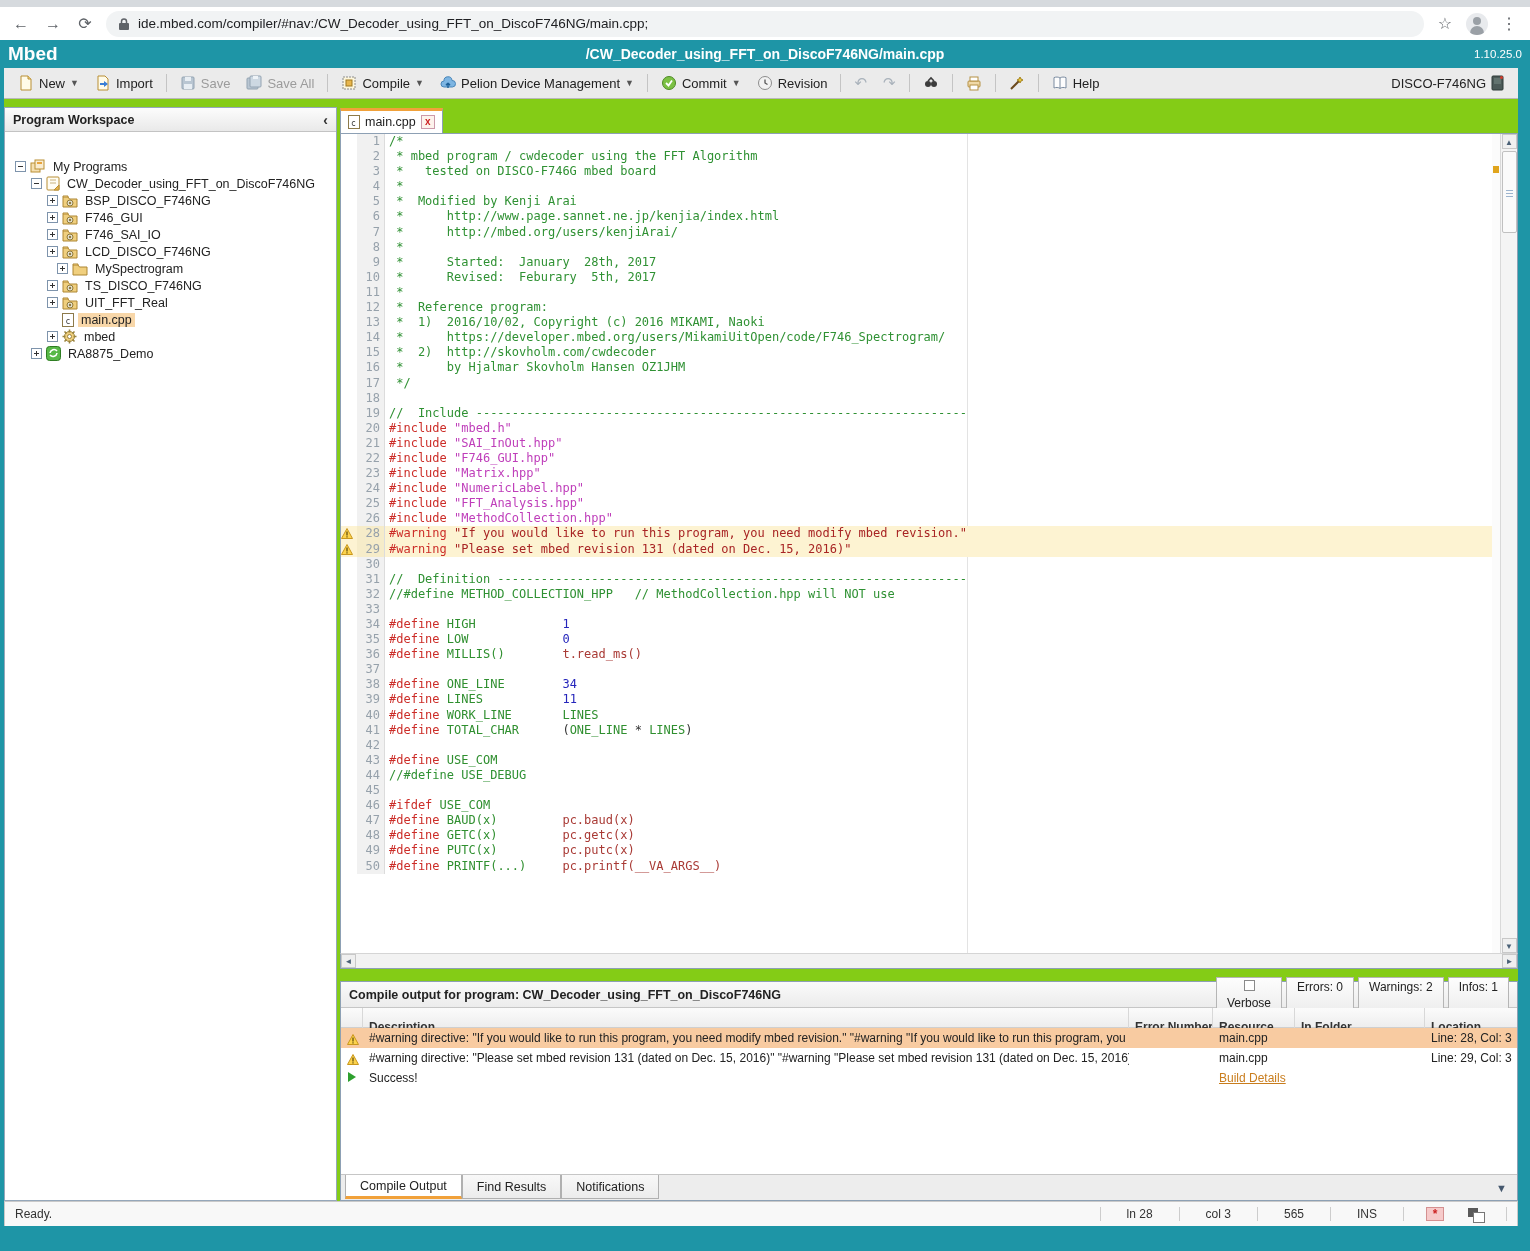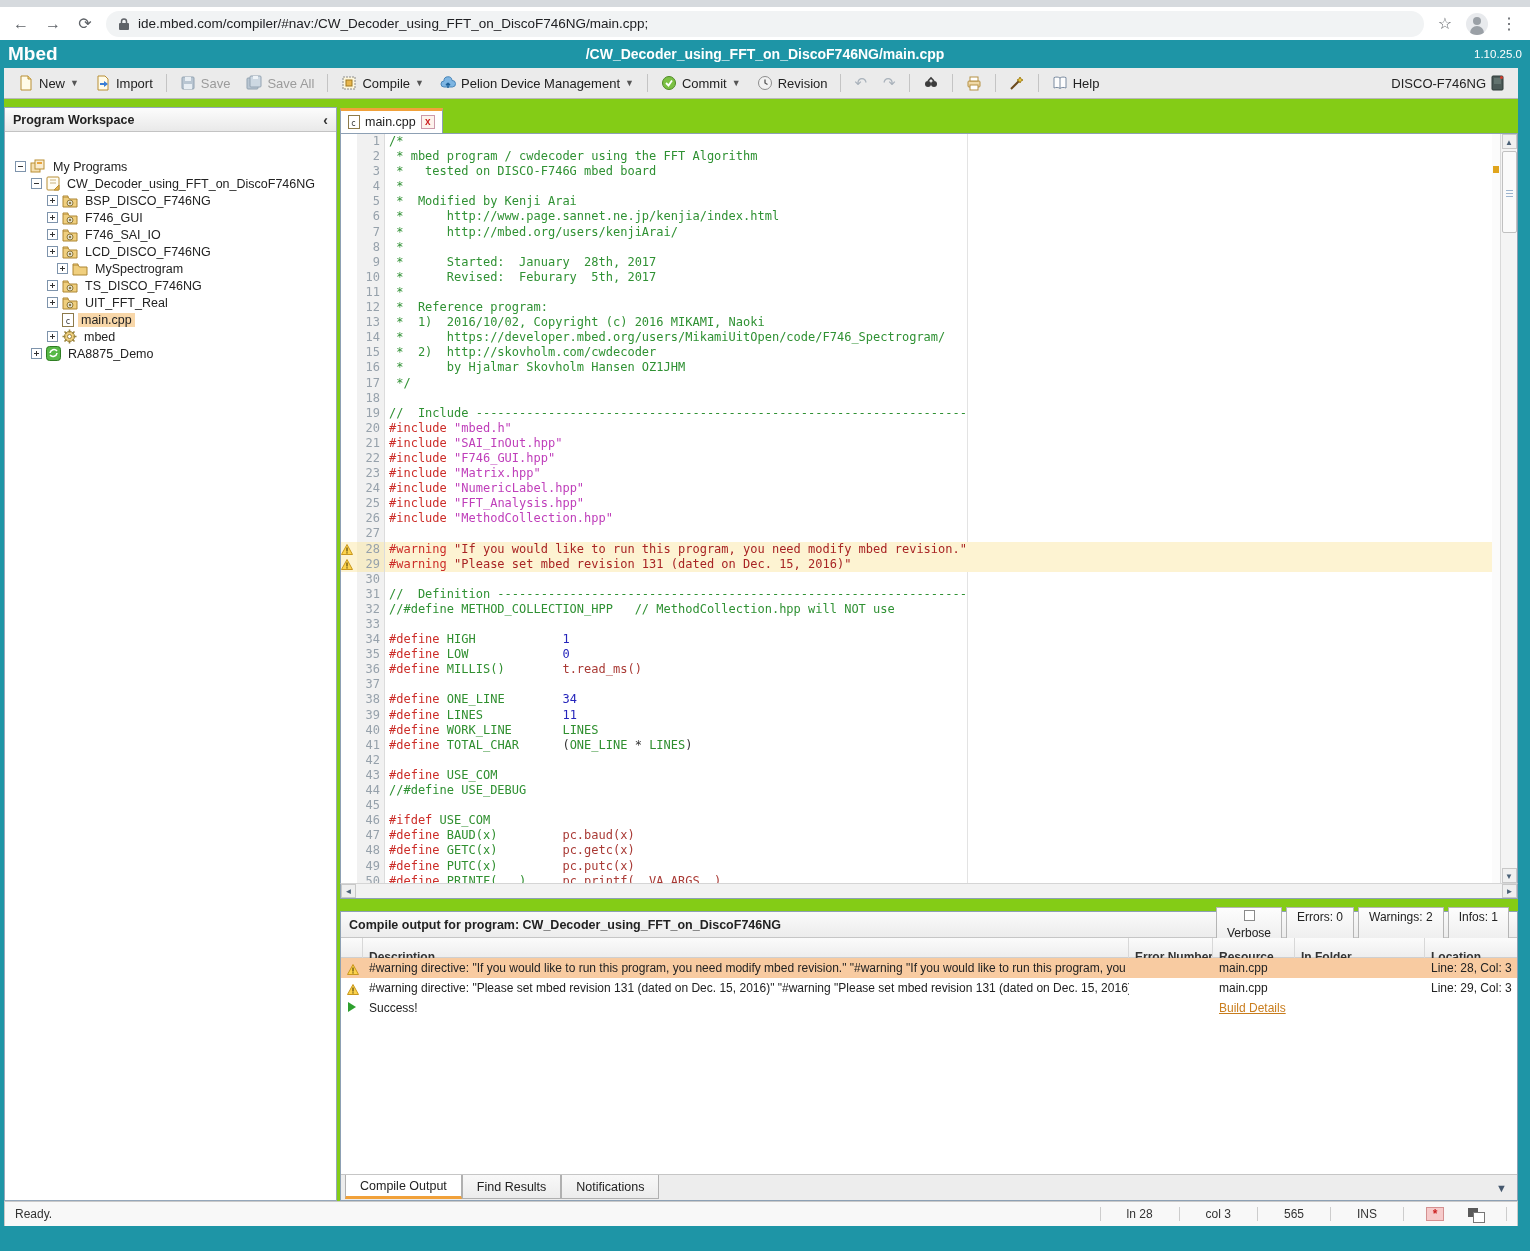--- a/index.html
+++ b/index.html
@@ -79,21 +79,21 @@
   .annost { width:8px; flex:none; background:#fbfbfb; position:relative; }
   .anno-mark { position:absolute; top:32px; left:1px; width:6px; height:7px; background:#e0a41c; }
 
   .hscroll { height:16px; background:#f2f2f2; border:1px solid #8da0b4; border-top:1px solid #d5d5d5; display:flex; align-items:center; flex:none; }
   .hs-arrow { width:15px; height:14px; font-size:8px; color:#4a6076; text-align:center; line-height:14px; background:#efefef; border:1px solid #c8c8c8; cursor:pointer; }
   .hs-track { flex:1; height:14px; }
 
   .splitter { height:12px; flex:none; cursor:row-resize; }
 
   
-  .cpanel { height:290px; background:#fff; border:1px solid #8da0b4; display:flex; flex-direction:column; flex:none; }
+  .cpanel { height:220px; background:#fff; border:1px solid #8da0b4; display:flex; flex-direction:column; flex:none; }
   .cp-head { height:26px; background:linear-gradient(#fafafa,#ececec); border-bottom:1px solid #c6c6c6; display:flex; align-items:center; padding:0 8px; flex:none; }
   .cp-title { font-weight:bold; font-size:12.5px; }
   .cp-tools { margin-left:auto; display:flex; gap:4px; }
   .cp-btn { border:1px solid #b5b5b5; background:linear-gradient(#fdfdfd,#ededed); padding:2px 10px; font-size:12px; display:flex; align-items:center; gap:5px; cursor:pointer;flex-direction:column; }
   .cp-btn .cb { width:11px; height:11px; border:1px solid #8a8a8a; background:#fff; }
   .grid-hd { height:20px; display:flex; background:linear-gradient(#fbfbfb,#eeeeee); border-bottom:1px solid #cfcfcf; font-size:12px; color:#333; flex:none; }
   .gh-cell { padding:12px 6px; border-right:1px solid #d8d8d8; white-space:nowrap; overflow:hidden;font-weight:bold; }
   .grid-row { height:20px; display:flex; font-size:12px; align-items:center; }
   .grid-row.hl { background:#f8cba1; }
   .gr-cell { padding:0 6px; white-space:nowrap; overflow:hidden; }
@@ -583,25 +583,20 @@
               <div class="cline">
                 <span class="cwarn"></span>
                 <span class="cnum">25</span>
                 <span class="ctext"><span class="tk-p">#include</span><span class="tk-t"> </span><span class="tk-s">"FFT_Analysis.hpp"</span></span>
               </div>
               <div class="cline">
                 <span class="cwarn"></span>
                 <span class="cnum">26</span>
                 <span class="ctext"><span class="tk-p">#include</span><span class="tk-t"> </span><span class="tk-s">"MethodCollection.hpp"</span></span>
               </div>
-              <div class="cline">
-                <span class="cwarn"></span>
-                <span class="cnum">27</span>
-                <span class="ctext">&nbsp;</span>
-              </div>
               <div class="cline hl">
                 <span class="cwarn">
                   <svg width="12" height="11" style="margin-top:2px">
                     <path d="M6 0.5L11.5 10.5H0.5z" fill="#fcd34d" stroke="#c9971c"></path>
                     <rect x="5.4" y="3.5" width="1.2" height="4" fill="#5a4508"></rect>
                     <rect x="5.4" y="8.3" width="1.2" height="1.2" fill="#5a4508"></rect>
                   </svg>
                 </span>
                 <span class="cnum">28</span>
                 <span class="ctext"><span class="tk-p">#warning</span><span class="tk-w"> "If you would like to run this program, you need modify mbed revision."</span></span>

